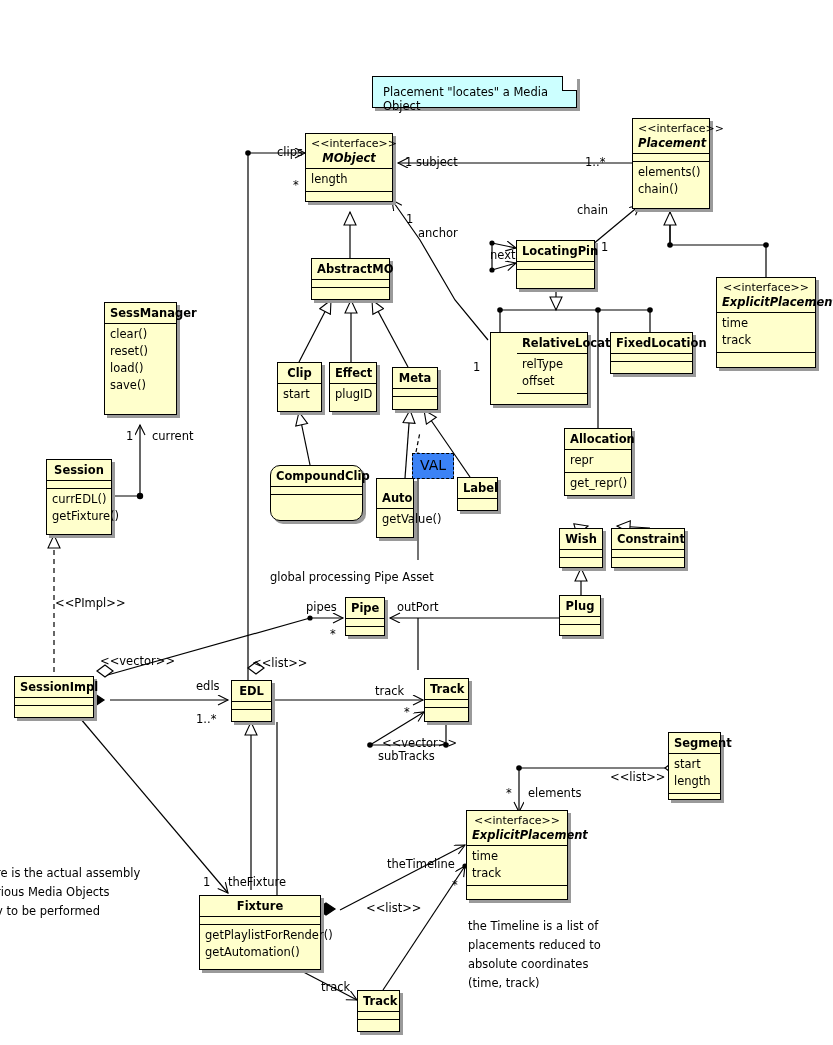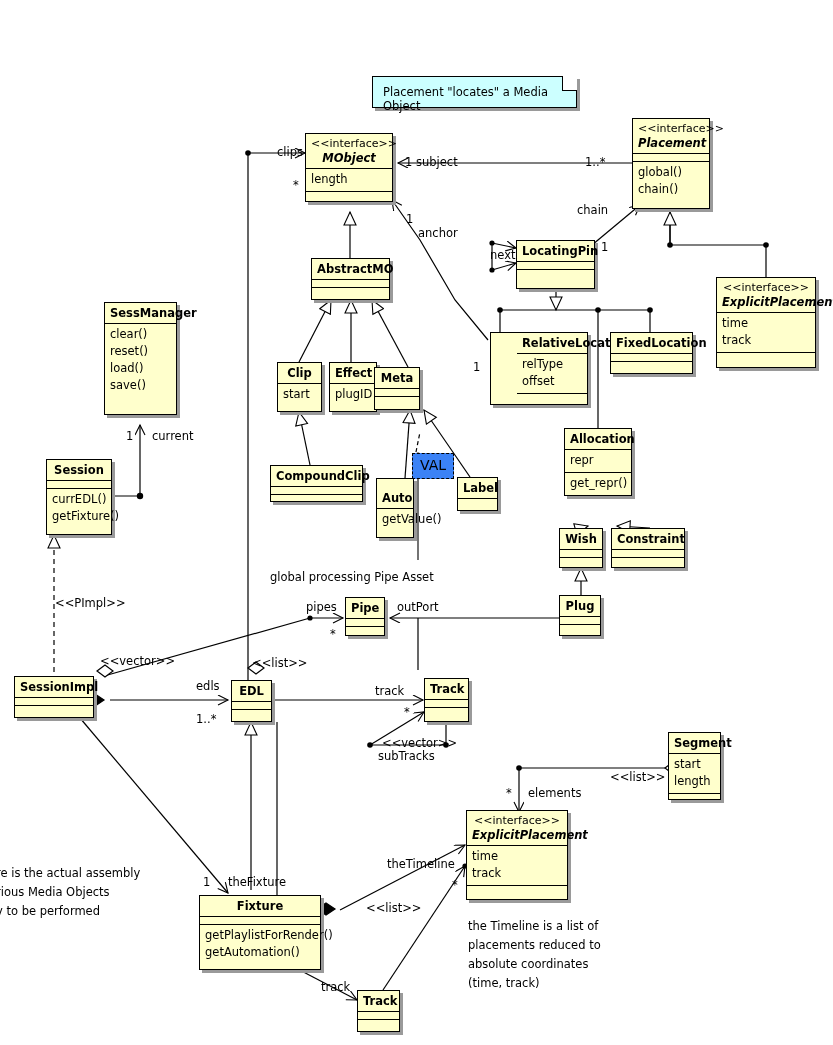--- a/index.html
+++ b/index.html
@@ -181,21 +181,21 @@
     <div class="sec empty"></div>
   </div>
 
   <div class="cls" style="left:632px;top:118px;width:78px;height:91px;">
     <div class="sec hdr">
       <div class="stereo">&lt;&lt;interface&gt;&gt;</div>
       <div class="iname">Placement</div>
     </div>
     <div class="sec emptyline"></div>
     <div class="sec">
-      <div class="attr">global()</div>
+      <div class="attr">elements()</div>
       <div class="attr">chain()</div>
     </div>
   </div>
 
   <div class="cls" style="left:716px;top:277px;width:100px;height:91px;">
     <div class="sec hdr">
       <div class="stereo">&lt;&lt;interface&gt;&gt;</div>
       <div class="iname">ExplicitPlacement</div>
     </div>
     <div class="sec">
@@ -274,29 +274,29 @@
 
   <div class="cls" style="left:329px;top:362px;width:48px;height:50px;">
     <div class="sec hdr">
       <span>Effect</span>
     </div>
     <div class="sec">
       <div class="attr">plugID</div>
     </div>
   </div>
 
-  <div class="cls" style="left:374px;top:367px;width:46px;height:43px;">
+  <div class="cls" style="left:392px;top:367px;width:46px;height:43px;">
     <div class="sec hdr">
       <span>Meta</span>
     </div>
     <div class="sec emptyline"></div>
     <div class="sec emptyline"></div>
   </div>
 
-  <div class="cls" style="left:270px;top:465px;width:93px;height:37px;">
+  <div class="cls" style="left:270px;top:465px;width:93px;height:56px;border-radius:10px;">
     <div class="sec hdr">
       <span>CompoundClip</span>
     </div>
     <div class="sec emptyline"></div>
     <div class="sec emptyline"></div>
   </div>
 
   <div class="cls" style="left:376px;top:478px;width:38px;height:60px;">
     <div class="sec hdr" style="padding-top:12px;">
       <span>Auto</span>

